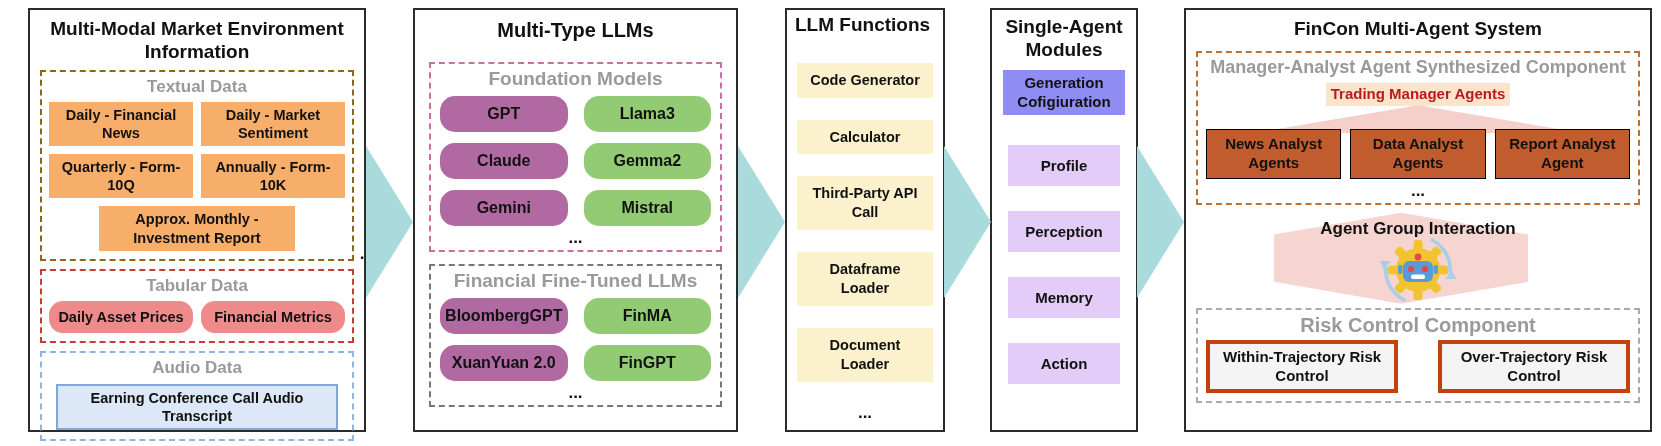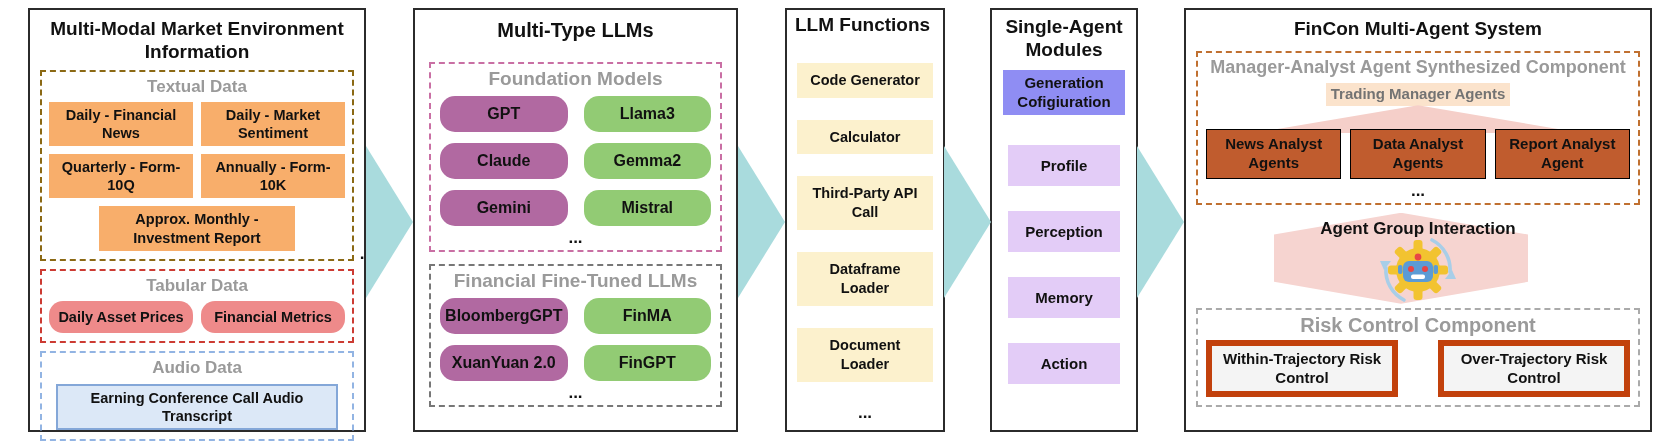--- a/index.html
+++ b/index.html
@@ -55,36 +55,36 @@
 
   
   .genbox{background:#8f8df3;font-weight:bold;font-size:15px;text-align:center;line-height:1.3;
           padding:3px 2px;margin:0 2px 30px;}
   .modbox{background:#e3ccf7;font-weight:bold;font-size:15px;text-align:center;
           padding:12px 2px;margin:0 7px 25px;}
 
   
   .sec-mgr{border-color:#c07030;padding:3px 8px 4px;position:relative;}
   .mgrhead{font-size:18px;}
-  .trading{background:#fbe3cc;color:#737373;font-weight:bold;font-size:15px;text-align:center;
+  .trading{background:#fbe3cc;color:#b91c1c;font-weight:bold;font-size:15px;text-align:center;
            line-height:1.25;width:180px;margin:0 auto;padding:2px;}
   .fan{width:330px;height:28px;margin:-1px auto -4px;background:#f5cfc9;
        clip-path:polygon(50% 0,0 100%,100% 100%);}
   .analysts{display:flex;gap:9px;position:relative;}
   .abox{flex:1;background:#c05c2e;border:1px solid #000000;font-weight:bold;font-size:15px;
         text-align:center;line-height:1.25;padding:5px 2px;}
   .interaction{position:relative;height:97px;margin-top:5px;}
   .chev{position:absolute;left:78px;right:112px;top:3px;bottom:3px;background:#f6d4d0;
         clip-path:polygon(0 24%,50% 0,100% 24%,100% 76%,50% 100%,0 76%);}
   .ilabel{position:relative;text-align:center;font-weight:bold;font-size:17px;padding-top:9px;}
   .gearwrap{position:absolute;left:50%;transform:translateX(-50%);top:22px;width:96px;height:76px;}
   .sec-risk{border-color:#aaa;padding:2px 8px 8px;margin-top:1px;}
   .riskhead{font-size:20px;margin-bottom:3px;}
   .riskrow{display:flex;gap:40px;}
-  .rbox{flex:1;background:#f4f4f4;border:6px solid #c2410c;font-weight:bold;font-size:15px;
+  .rbox{flex:1;background:#f4f4f4;border:4px solid #c2410c;font-weight:bold;font-size:15px;
         text-align:center;line-height:1.3;padding:3px 2px;}
 </style>
 </head>
 <body>
 
 <div class="stage">
 
   <section class="panel p1">
     <div class="ptitle t1">Multi-Modal Market Environment Information</div>
 

